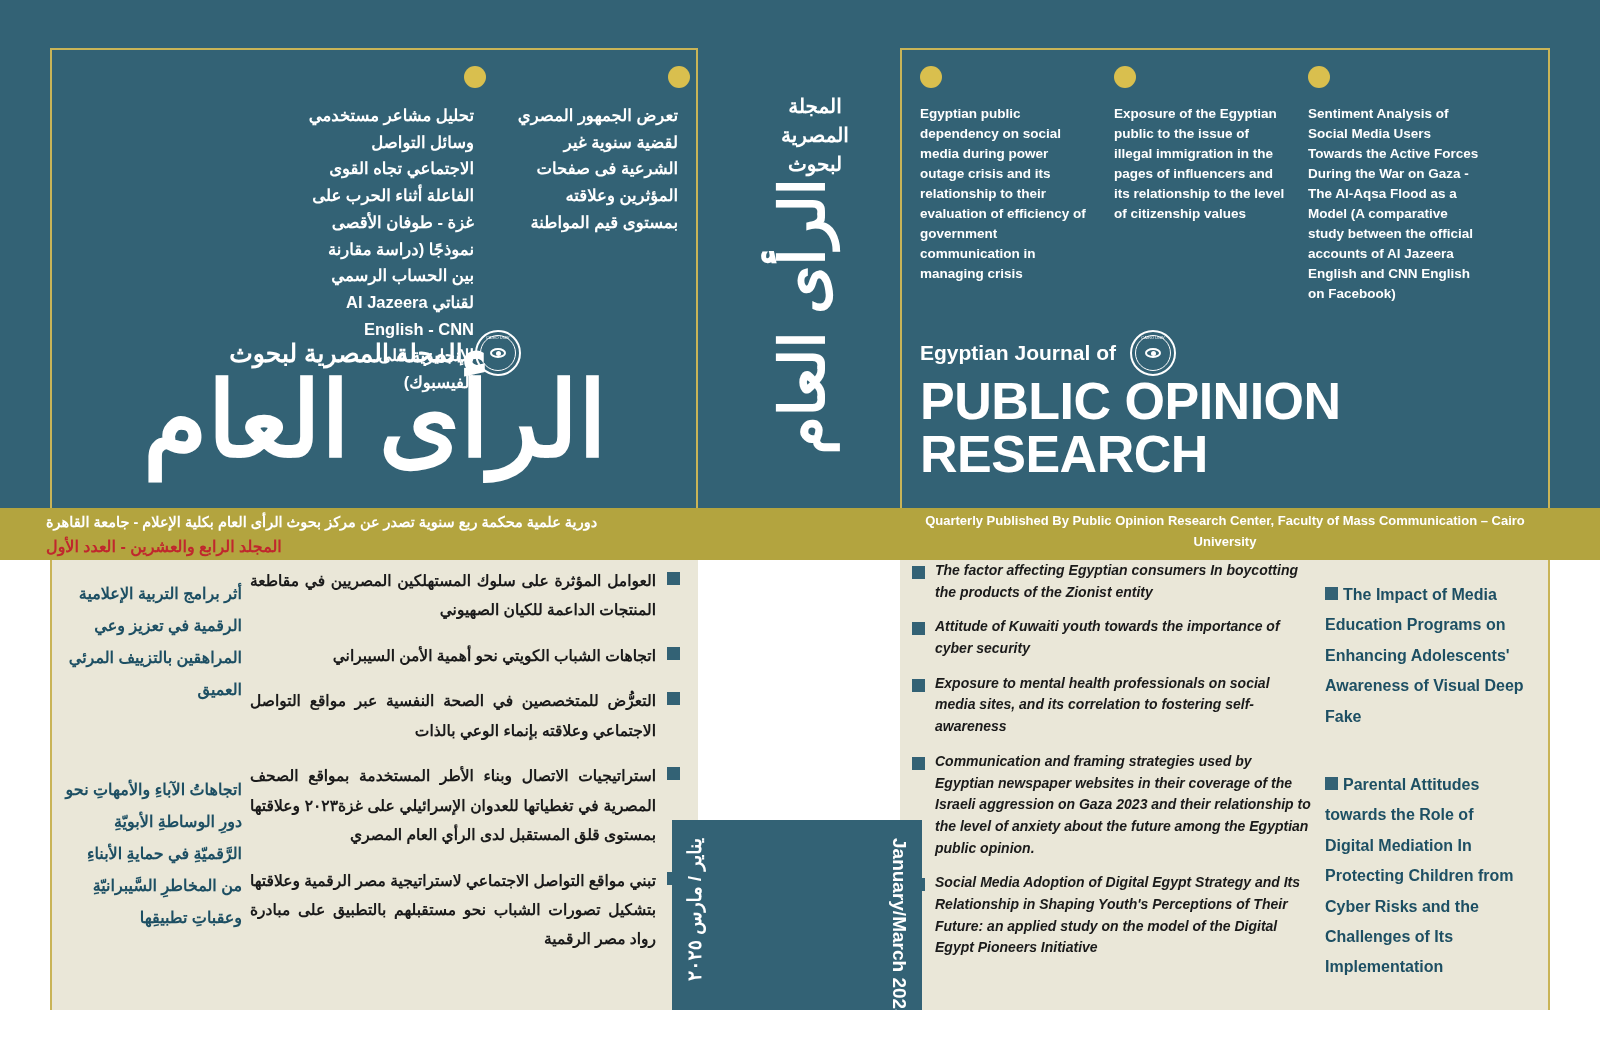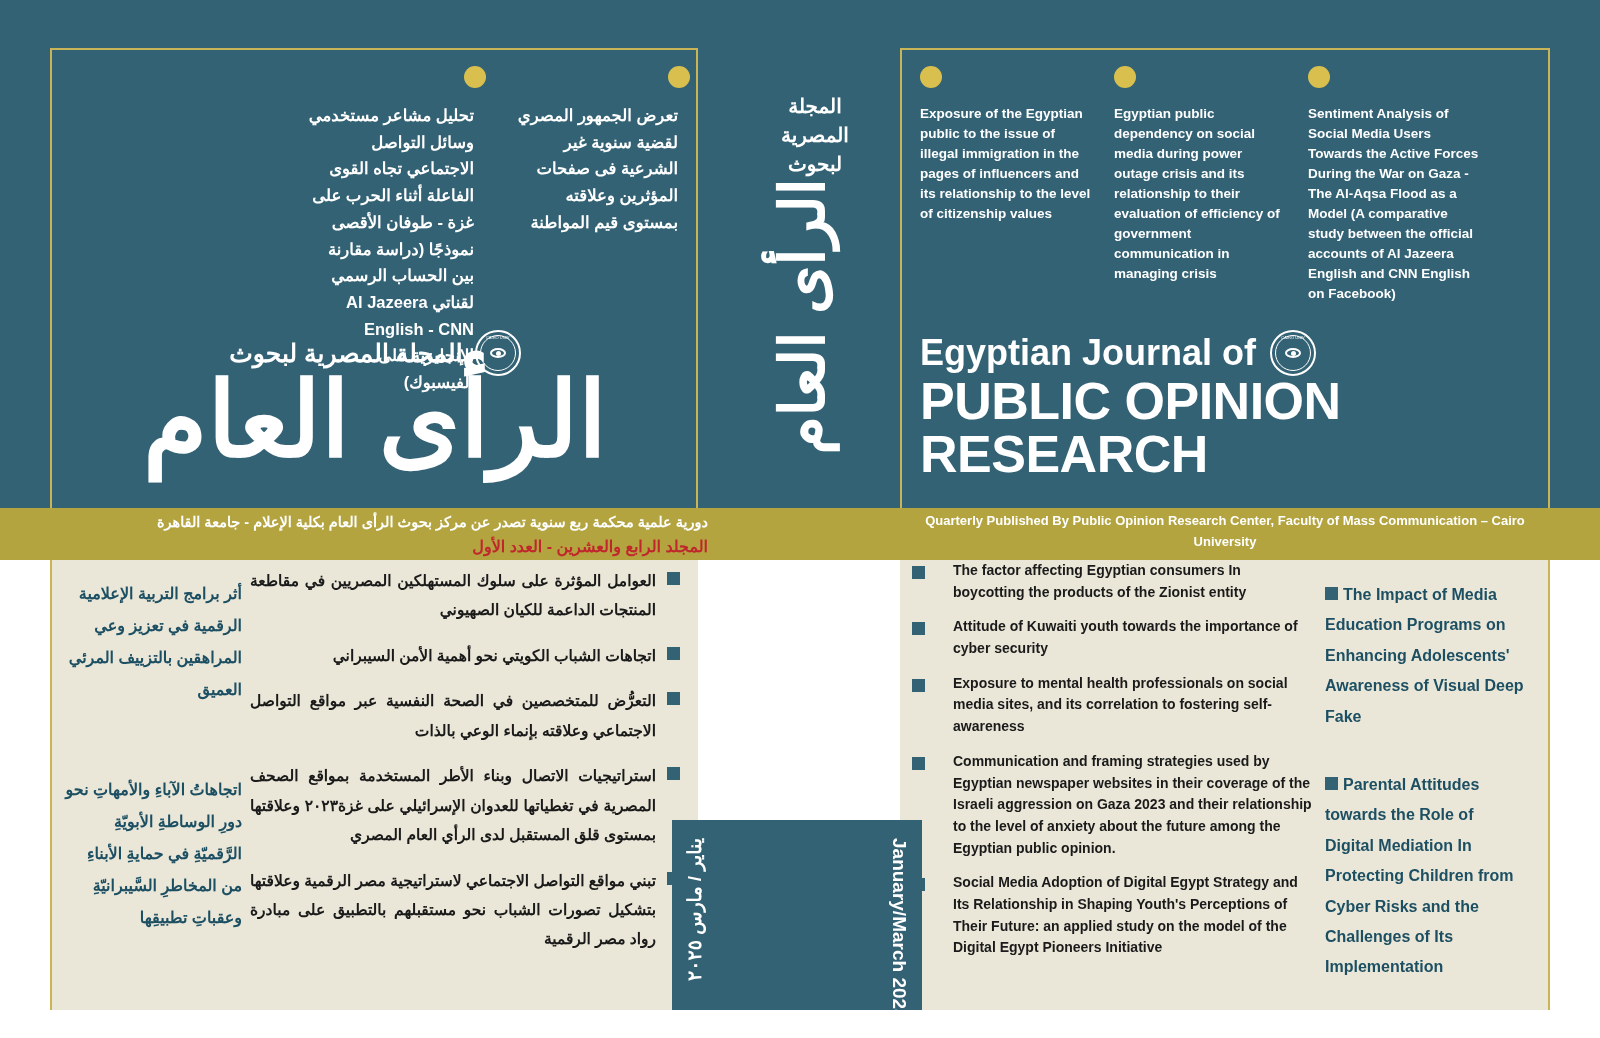--- a/index.html
+++ b/index.html
@@ -107,36 +107,36 @@
   }
   .en-bullet p {
     margin:0; color:#ffffff; font-size:13.5px; line-height:1.48; font-weight:bold;
   }
 
   .en-journal-row {
     position:absolute; left:920px; top:330px; width:620px;
     display:flex; align-items:center; gap:14px;
   }
   .en-journal-of {
-    color:#ffffff; font-size:36px; font-weight:bold; letter-spacing:0px;
+    color:#ffffff; font-size:21px; font-weight:bold; letter-spacing:0px;
   }
   .en-title {
     position:absolute; left:920px; top:375px; width:620px;
     color:#ffffff; font-weight:bold; font-size:52px; line-height:1.02;
     letter-spacing:-0.5px;
   }
 
   
   .goldbar {
     position:absolute; left:0; top:508px; width:1600px; height:52px;
     background:#b3a43f;
   }
   .gold-ar {
-    position:absolute; left:60px; top:511px; width:648px;
-    text-align:right; direction:rtl; color:#ffffff;
+    position:absolute; left:46px; top:511px; width:648px;
+    text-align:left; direction:rtl; color:#ffffff;
     font-size:14.5px; font-weight:bold; line-height:1.55;
   }
   .gold-ar .red { color:#c0272d; font-size:16px; display:block; margin-top:2px; }
   .gold-en {
     position:absolute; left:900px; top:511px; width:650px;
     text-align:center; color:#ffffff; font-size:13px; font-weight:bold; line-height:1.6;
   }
   .gold-en .red { color:#c0272d; font-size:16px; display:block; margin-top:1px; }
 
   
@@ -172,21 +172,21 @@
   .ar-col-blue .b2 { margin-top:68px; display:block; }
 
   .ar-main-col {
     position:absolute; left:250px; top:6px; width:430px; direction:rtl;
   }
 
   
   .en-list {
     position:absolute; left:912px; top:0px; width:400px;
   }
-  .en-item { display:flex; gap:28px; margin-bottom:13px; align-items:flex-start; }
+  .en-item { display:flex; gap:10px; margin-bottom:13px; align-items:flex-start;font-style:italic; }
   .en-sq { width:13px; height:13px; background:#336275; flex:none; margin-top:6px; }
   .en-item p {
     margin:0; color:#1a1a1a; font-size:14px; line-height:1.55; font-weight:600; flex:1;
   }
   .en-col-blue {
     position:absolute; left:1325px; top:20px; width:200px;
     color:#1d4f63; font-size:16px; font-weight:bold; line-height:1.9;
   }
   .en-col-blue .sq { width:13px; height:13px; background:#336275; display:inline-block; margin-right:5px; }
   .en-col-blue .b2 { display:block; margin-top:38px; }
@@ -237,25 +237,25 @@
 
   <div class="ar-title">الرأى العام</div>
 
   <div class="spine-title"></div>
   <div class="spine-small">المجلة المصرية لبحوث</div>
   <div class="spine-big">الرأى العام</div>
 
   <div class="en-bullets">
     <div class="en-bullet">
       <div class="en-dot"></div>
-      <p>Exposure of the Egyptian public to the issue of illegal immigration in the pages of influencers and its relationship to the level of citizenship values</p>
+      <p>Egyptian public dependency on social media during power outage crisis and its relationship to their evaluation of efficiency of government communication in managing crisis</p>
     </div>
     <div class="en-bullet">
       <div class="en-dot"></div>
-      <p>Egyptian public dependency on social media during power outage crisis and its relationship to their evaluation of efficiency of government communication in managing crisis</p>
+      <p>Exposure of the Egyptian public to the issue of illegal immigration in the pages of influencers and its relationship to the level of citizenship values</p>
     </div>
     <div class="en-bullet">
       <div class="en-dot"></div>
       <p>Sentiment Analysis of Social Media Users Towards the Active Forces During the War on Gaza - The Al-Aqsa Flood as a Model (A comparative study between the official accounts of Al Jazeera English and CNN English on Facebook)</p>
     </div>
   </div>
 
   <div class="en-journal-row">
     <div class="en-journal-of">Egyptian Journal of</div>
     <div class="seal">

